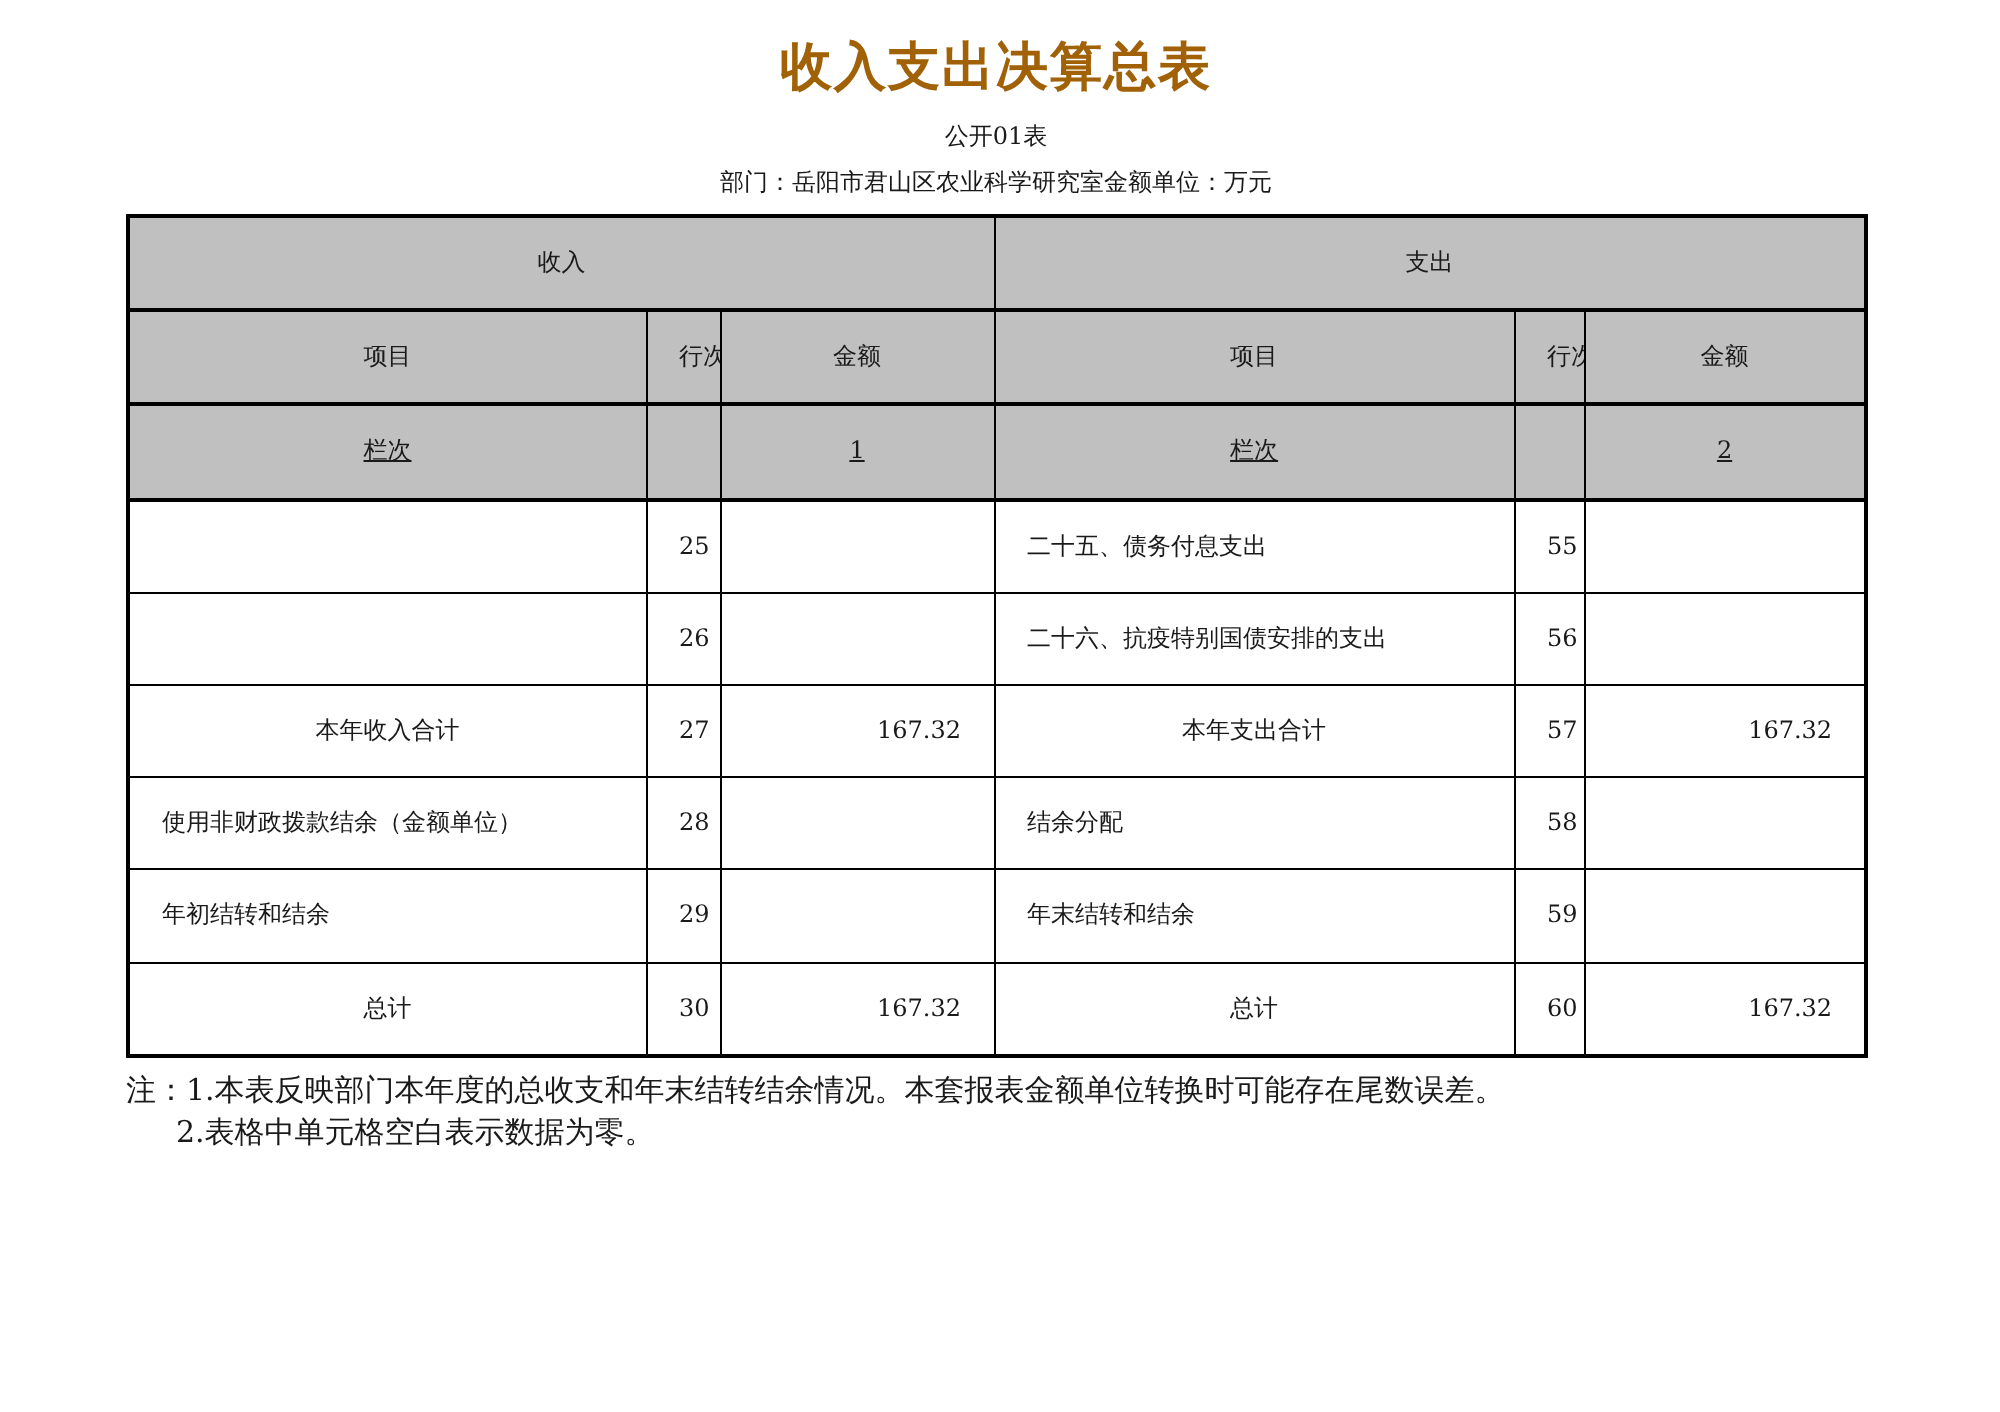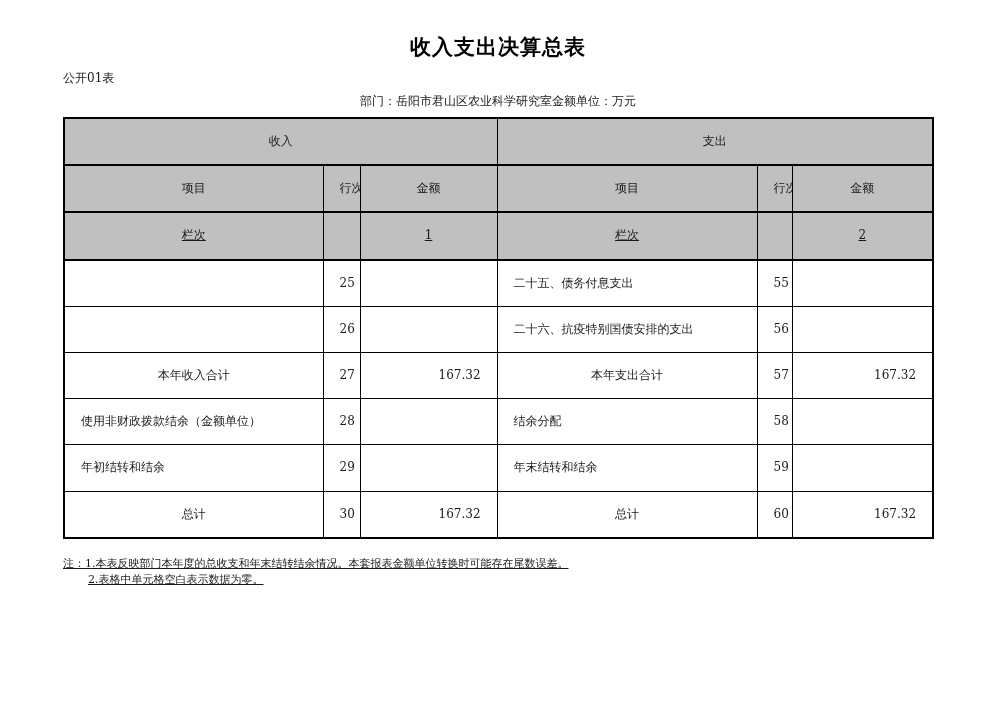--- a/index.html
+++ b/index.html
@@ -10,30 +10,30 @@
     background: #fff;
     font-family: "DejaVu Serif", "Liberation Serif", serif;
     color: #1a1a1a;
     overflow: hidden;
   }
   .content {
     margin-left: 63px;
     width: 870px;
   }
   .title {
-    padding-top: 33px;
+    padding-top: 16px;
     text-align: center;
-    font-size: 21px;
+    font-size: 26px;
     font-weight: bold;
     letter-spacing: 1px;
-    color: #000000;
+    color: #a16207;
   }
   .doc-label {
     margin-top: 9px;
-    text-align: left;
+    text-align: center;
     font-size: 12px;
   }
   .meta-row {
     margin-top: 6px;
     margin-bottom: 7px;
     display: flex;
     justify-content: center;
     font-size: 12px;
   }
   table.summary {
@@ -53,24 +53,23 @@
   tr.hdr td { background: var(--header-bg, #c0c0c0); border-bottom-width: 2px; }
   tr.hdr-top { height: 25px; }
   tr.hdr-cols { height: 26px; }
   tr.hdr-lan { height: 23px; text-decoration: underline; }
   tr.data { height: 18px; }
   td.c { text-align: center; }
   td.l { text-align: left; padding-left: 1px; }
   td.r { text-align: right; padding-right: 4px; }
   td.divider { border-left-width: 2px; }
   .notes {
-    margin-top: 17px;
-    font-size: 11px;
+    margin-top: 6px;
+    font-size: 15px;
     line-height: 1.45;
-    text-decoration: underline;
   }
   .notes .note-line-2 { padding-left: 25px; }
 </style>
 </head>
 <body>
 
 <div class="page">
   <div class="content">
 
     <div class="title">收入支出决算总表</div>

